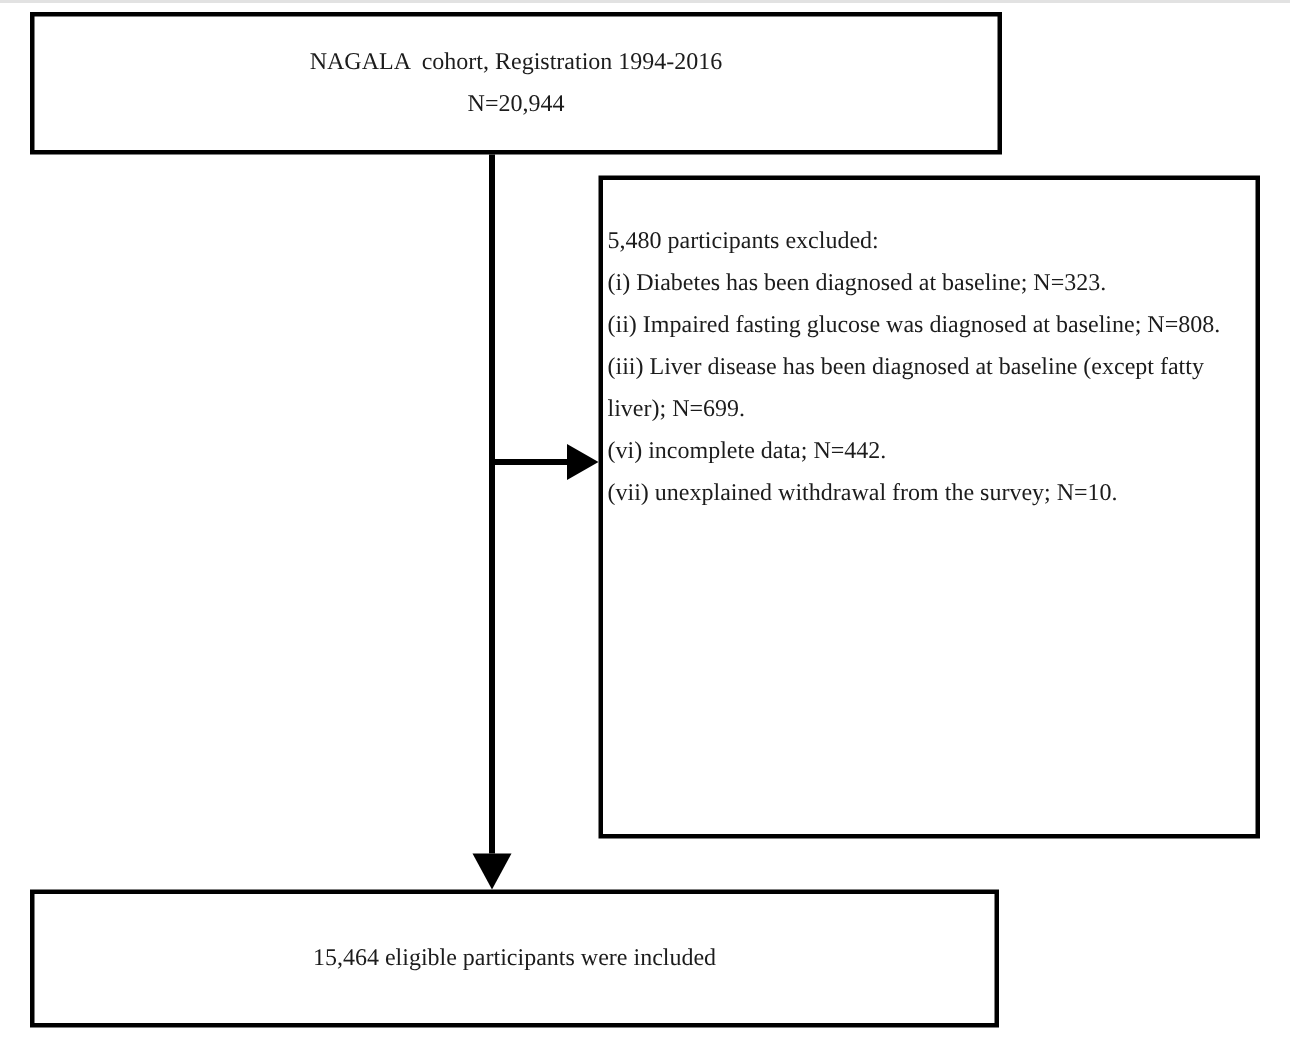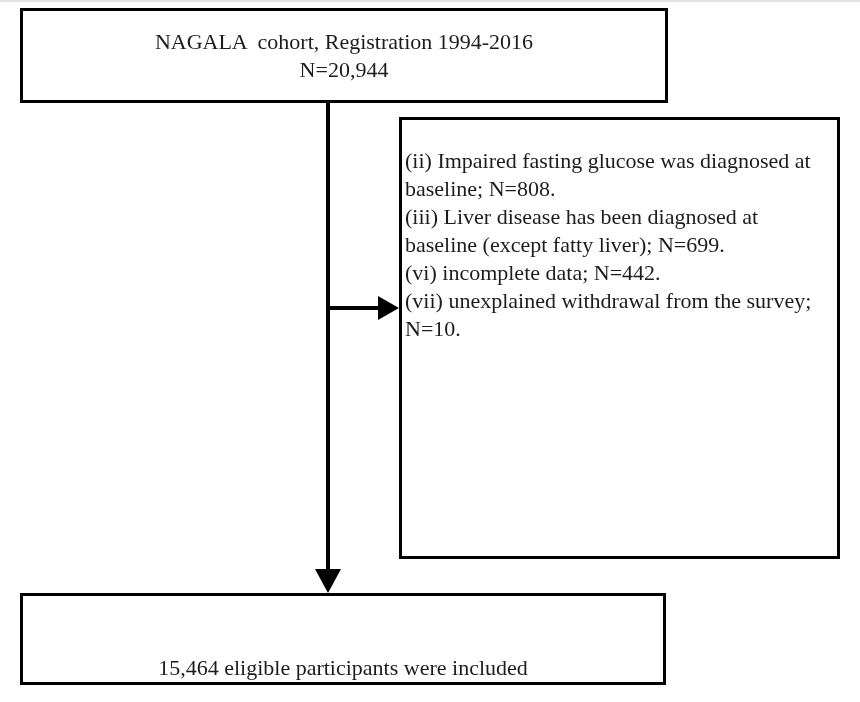--- a/index.html
+++ b/index.html
@@ -20,21 +20,21 @@
     position: absolute;
     left: 0; top: 0;
     width: 860px; height: 2px;
     background: #e2e2e2;
   }
   .flow-box {
     position: absolute;
     border: 3px solid #000000;
     background: #ffffff;
     box-sizing: border-box;
-    font-size: 22px;
+    font-size: 16px;
     line-height: 28px;
   }
   .cohort-box {
     left: 20px; top: 8px;
     width: 648px; height: 95px;
     display: flex;
     flex-direction: column;
     justify-content: center;
     align-items: center;
     text-align: center;
@@ -44,21 +44,21 @@
     left: 399px; top: 117px;
     width: 441px; height: 442px;
     padding: 27px 9px 0 3px;
     text-align: left;
   }
   .included-box {
     left: 20px; top: 593px;
     width: 646px; height: 92px;
     display: flex;
     justify-content: center;
-    align-items: flex-end;
+    align-items: center;
     text-align: center;
   }
   .connector {
     position: absolute;
     background: #000000;
   }
   .v-line {
     left: 326px; top: 103px;
     width: 4px; height: 466px;
   }
@@ -95,20 +95,22 @@
     <div class="line">N=20,944</div>
   </div>
 
   <div class="connector v-line"></div>
   <div class="arrowhead down-head"></div>
 
   <div class="connector h-line"></div>
   <div class="arrowhead right-head"></div>
 
   <div class="flow-box exclusion-box">
+    <div>5,480 participants excluded:</div>
+    <div>(i) Diabetes has been diagnosed at baseline; N=323.</div>
     <div>(ii) Impaired fasting glucose was diagnosed at baseline; N=808.</div>
     <div>(iii) Liver disease has been diagnosed at baseline (except fatty liver); N=699.</div>
     <div>(vi) incomplete data; N=442.</div>
     <div>(vii) unexplained withdrawal from the survey; N=10.</div>
   </div>
 
   <div class="flow-box included-box">
     <div>15,464 eligible participants were included</div>
   </div>
 

